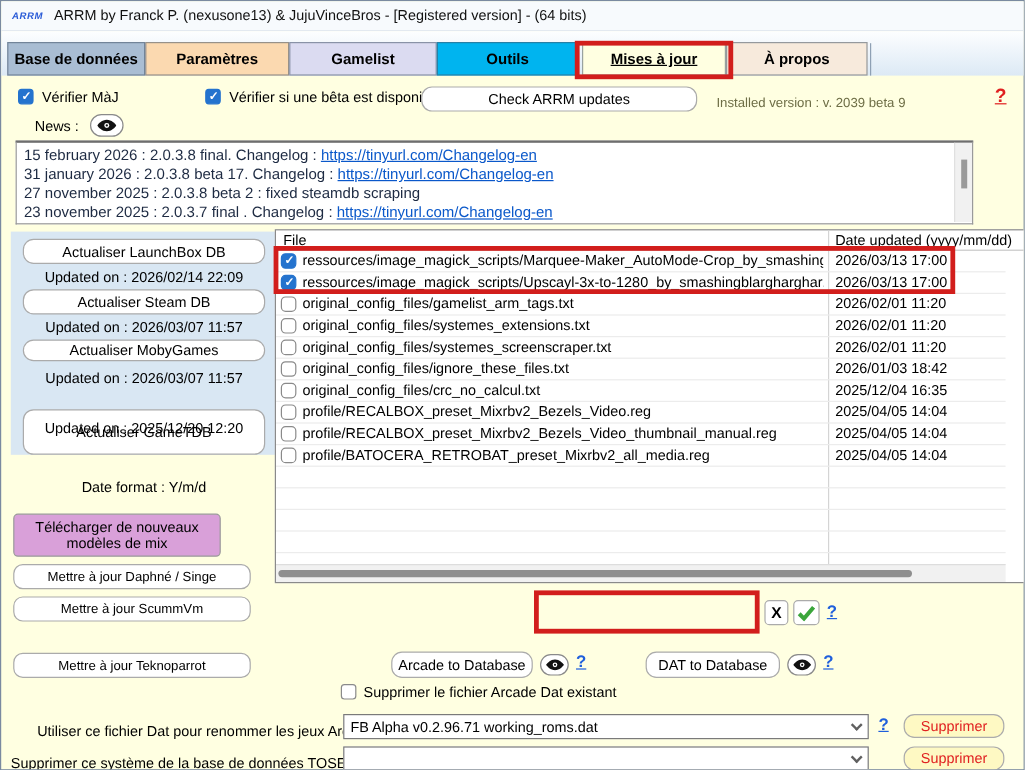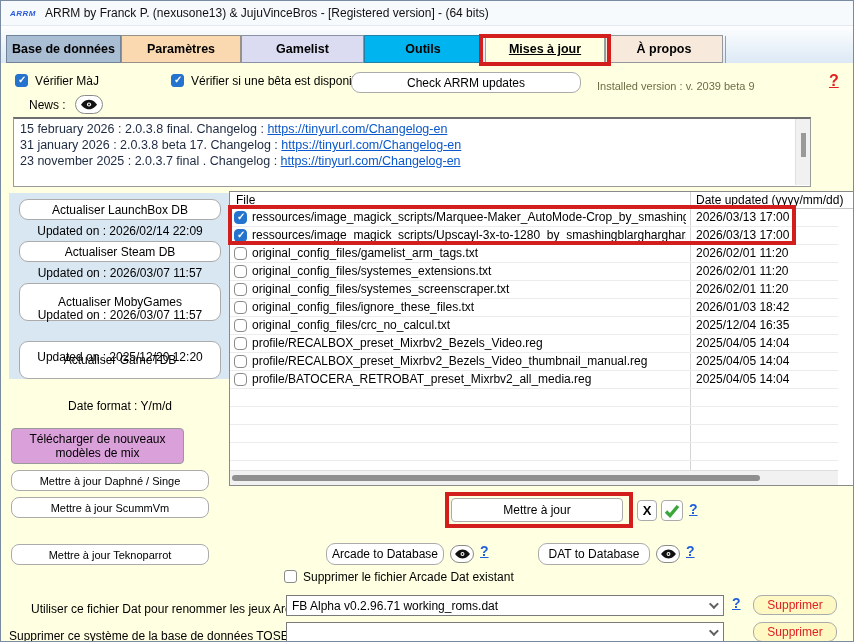--- a/index.html
+++ b/index.html
@@ -130,32 +130,33 @@
   <div class="eye-btn" style="left:74px;top:94px;">
     <svg width="16" height="11" viewBox="0 0 20 12">
         <path d="M10 0C5 0 1.4 4 0 6c1.4 2 5 6 10 6s8.6-4 10-6c-1.4-2-5-6-10-6z" fill="#111"></path>
         <circle cx="10" cy="6" r="2.6" fill="#fff"></circle>
         <circle cx="10" cy="6" r="1.2" fill="#111"></circle>
       </svg>
   </div>
   <div class="newsbox">
     <div class="line"><span>15 february 2026 : 2.0.3.8 final. Changelog : </span><a href="#">https://tinyurl.com/Changelog-en</a></div>
     <div class="line"><span>31 january 2026 : 2.0.3.8 beta 17. Changelog : </span><a href="#">https://tinyurl.com/Changelog-en</a></div>
+    <div class="line"><span>27 november 2025 : 2.0.3.8 beta 2 : fixed steamdb scraping</span><a href="#"></a></div>
     <div class="line"><span>23 november 2025 : 2.0.3.7 final . Changelog : </span><a href="#">https://tinyurl.com/Changelog-en</a></div>
     <div class="vscroll">
         <div class="thumb"></div>
       </div>
   </div>
 
   <div class="leftpanel"></div>
   <div class="btn" style="left:18px;top:198px;width:202px;height:21px;">Actualiser LaunchBox DB</div>
   <div class="upd-lbl" style="left:8px;top:223px;">Updated on : 2026/02/14 22:09</div>
   <div class="btn" style="left:18px;top:240px;width:202px;height:21px;">Actualiser Steam DB</div>
   <div class="upd-lbl" style="left:8px;top:265px;">Updated on : 2026/03/07 11:57</div>
-  <div class="btn" style="left:18px;top:282px;width:202px;height:38px;">Actualiser MobyGames</div>
+  <div class="btn" style="left:18px;top:282px;width:202px;height:18px;">Actualiser MobyGames</div>
   <div class="upd-lbl" style="left:8px;top:307px;">Updated on : 2026/03/07 11:57</div>
   <div class="btn" style="left:18px;top:340px;width:202px;height:38px;">Actualiser GameTDB</div>
   <div class="upd-lbl" style="left:8px;top:349px;">Updated on : 2025/12/20 12:20</div>
 
   <div class="upd-lbl" style="left:8px;top:398px;">Date format : Y/m/d</div>
   <div class="pinkbtn">Télécharger de nouveaux modèles de mix</div>
   <div class="btn sm" style="left:10px;top:469px;width:198px;height:21px;">Mettre à jour Daphné / Singe</div>
   <div class="btn sm" style="left:10px;top:496px;width:198px;height:21px;">Mettre à jour ScummVm</div>
   <div class="btn sm" style="left:10px;top:543px;width:198px;height:21px;">Mettre à jour Teknoparrot</div>
 
@@ -221,21 +222,20 @@
     <div class="erow" style="top:215px;"></div>
     <div class="erow" style="top:233px;"></div>
     <div class="erow" style="top:251px;"></div>
 
     <div class="hscroll">
         <div class="thumb"></div>
       </div>
   </div>
   <div class="redbox" style="left:227px;top:204px;width:568px;height:40px;"></div>
 
-  <div class="btn" style="left:450px;top:497px;width:172px;height:24px;border-radius:4px;">Mettre à jour</div>
   <div class="redbox" style="left:444px;top:491px;width:188px;height:36px;"></div>
   <div class="sqbtn" style="left:636px;top:499px;">X</div>
   <div class="sqbtn" style="left:660px;top:499px;width:22px;">
     <svg width="16" height="14" viewBox="0 0 16 14">
         <path d="M2 7.5 L6 11.5 L14 2" stroke="#3ba63b" stroke-width="3.4" fill="none"></path>
       </svg>
   </div>
   <div class="qmark blue" style="left:688px;top:500px;">?</div>
 
   <div class="btn" style="left:325px;top:542px;width:118px;height:22px;">Arcade to Database</div>

